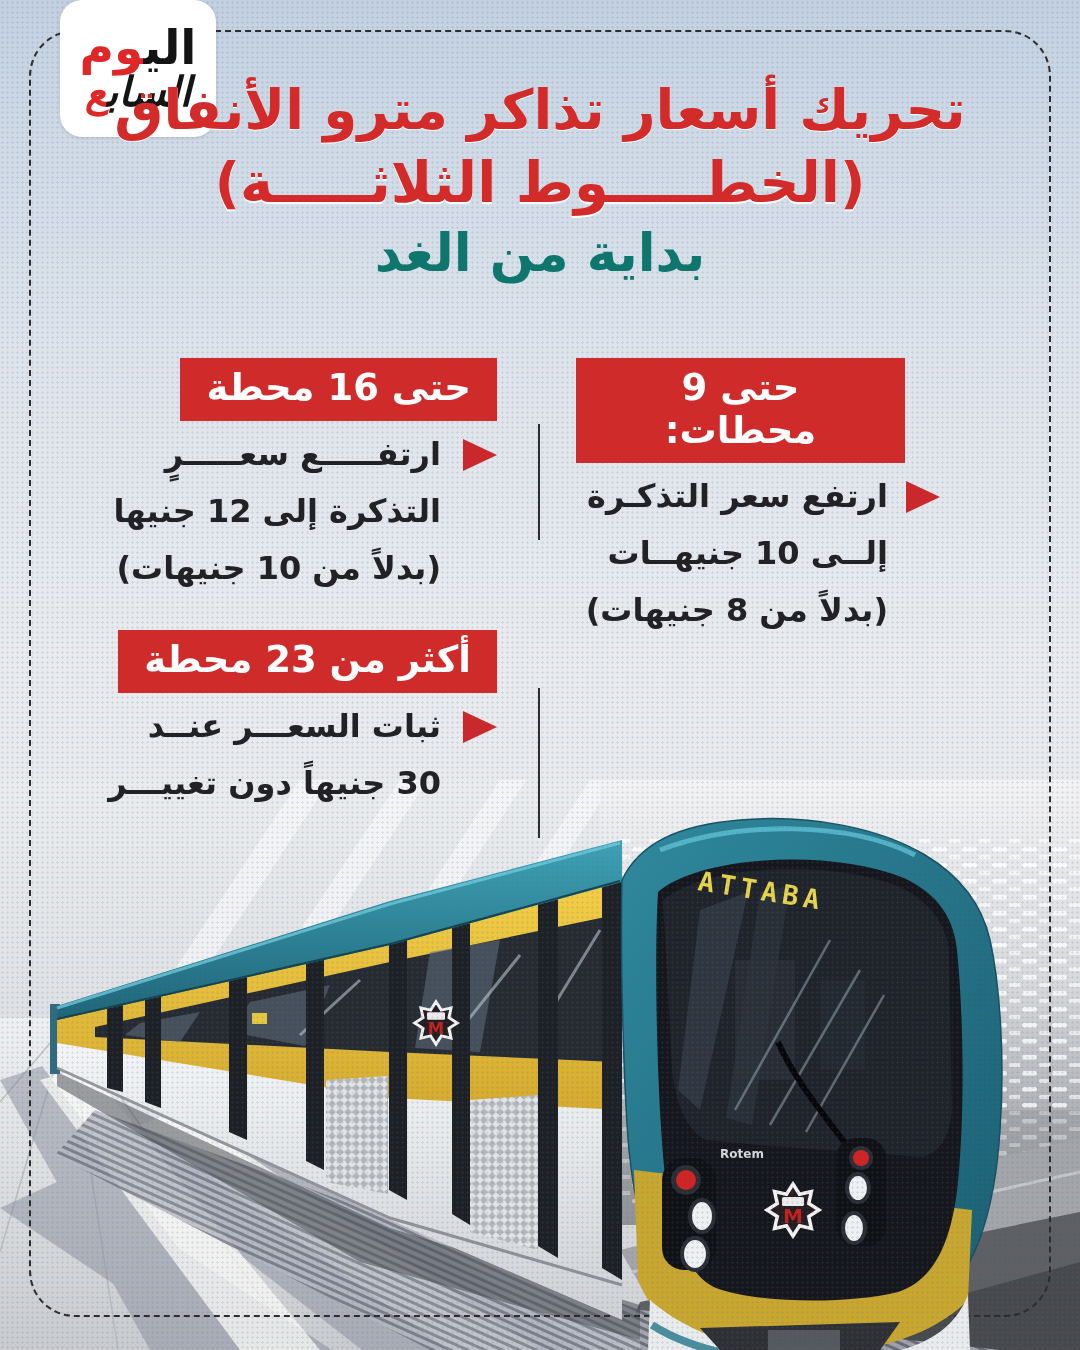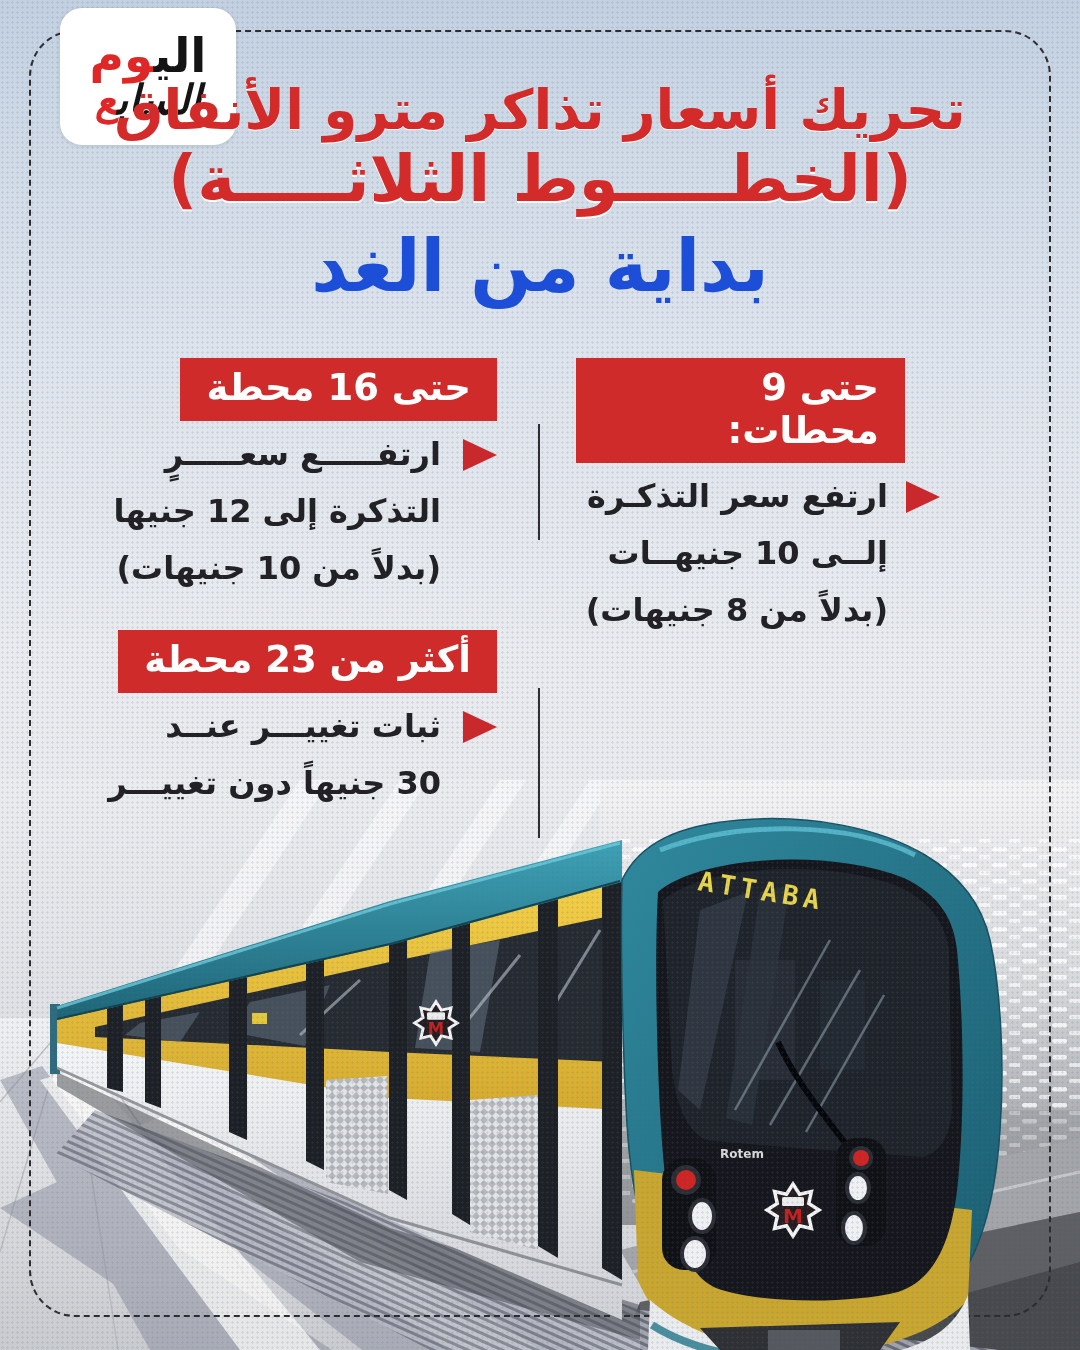--- a/index.html
+++ b/index.html
@@ -14,44 +14,44 @@
       background-size:5px 5px;}
   .dashed-frame{position:absolute;left:29px;top:30px;right:29px;bottom:33px;z-index:2;
       border:2px dashed #2c2c2e;border-radius:46px;pointer-events:none;}
 
   svg.scene{position:absolute;left:0;top:780px;width:1080px;height:570px;z-index:1;}
   svg.train{position:absolute;left:0;top:780px;width:1080px;height:570px;z-index:3;}
 
   .content{position:absolute;inset:0;z-index:5;direction:rtl;}
 
   
-  .logo-card{position:absolute;left:60px;top:0;width:176px;height:137px;background:#fff;
+  .logo-card{position:absolute;left:60px;top:0;width:156px;height:137px;background:#fff;
       border-radius:22px;box-shadow:0 1px 4px rgba(0,0,0,.12);
-      display:flex;flex-direction:column;align-items:center;justify-content:center;line-height:1.02;margin-top:8px;}
+      display:flex;flex-direction:column;align-items:center;justify-content:center;line-height:1.02;}
   .logo-l1{font-size:47px;font-weight:bold;color:#141414;letter-spacing:-1px;}
   .logo-l2{font-size:41px;font-weight:bold;color:#141414;letter-spacing:-1px;font-style:italic;}
   .logo-red{color:#e02727;}
 
   
   .title-wrap{position:absolute;right:85px;top:78px;width:910px;text-align:center;}
   .title-1{font-size:55px;font-weight:bold;color:#d32a2a;text-shadow:0 1px 0 #fff;}
-  .title-2{font-size:64px;font-weight:bold;color:#d32a2a;margin-top:0;text-shadow:0 2px 0 #fff;}
-  .title-3{font-size:72px;font-weight:bold;color:#1d4ed8;margin-top:8px;}
+  .title-2{font-size:56px;font-weight:bold;color:#d32a2a;margin-top:8px;text-shadow:0 2px 0 #fff;}
+  .title-3{font-size:52px;font-weight:bold;color:#0f766e;margin-top:8px;}
 
   
   .info-block{position:absolute;text-align:right;}
   .badge{display:inline-block;background:#cf2b2b;color:#fff;font-weight:bold;font-size:37px;
       line-height:1.15;padding:9px 26px 11px;}
   .lines{position:relative;margin-top:5px;padding-left:4px;}
   .line{font-size:32px;font-weight:bold;color:#222226;line-height:57px;white-space:nowrap;}
   .bullet{position:absolute;width:0;height:0;top:13px;
       border-top:16px solid transparent;border-bottom:16px solid transparent;
       border-left:34px solid #c9292c;} 
   .block-a{top:358px;right:140px;width:380px;}
-  .block-a .badge{margin-left:16px;margin-right:35px;}
+  .block-a .badge{margin-left:16px;margin-right:35px;text-align:center;}
   .block-a .bullet{right:0;}
   .block-a .lines{padding-right:52px;}
   .block-b{top:358px;right:583px;width:395px;}
   .block-b .bullet{right:0;}
   .block-b .lines{padding-right:56px;}
   .block-c{top:630px;right:140px;width:380px;}
   .block-c .badge{margin-right:35px;}
   .block-c .bullet{right:0;}
   .block-c .lines{padding-right:52px;}
   .block-d{top:630px;right:583px;width:395px;}
@@ -300,21 +300,21 @@
         <div class="line">التذكرة إلى 12 جنيها</div>
         <div class="line">(بدلاً من 10 جنيهات)</div>
       </div>
     </div>
 
 
     <div class="info-block block-d">
       <div class="badge">أكثر من 23 محطة</div>
       <div class="lines">
         <span class="bullet"></span>
-        <div class="line">ثبات تغييـــر عنــد</div>
+        <div class="line">ثبات السعـــر عنــد</div>
         <div class="line">30 جنيهاً دون تغييـــر</div>
       </div>
     </div>
 
     <div class="divider divider-1"></div>
     <div class="divider divider-2"></div>
   </div>
 </div>
 
 </body></html>

